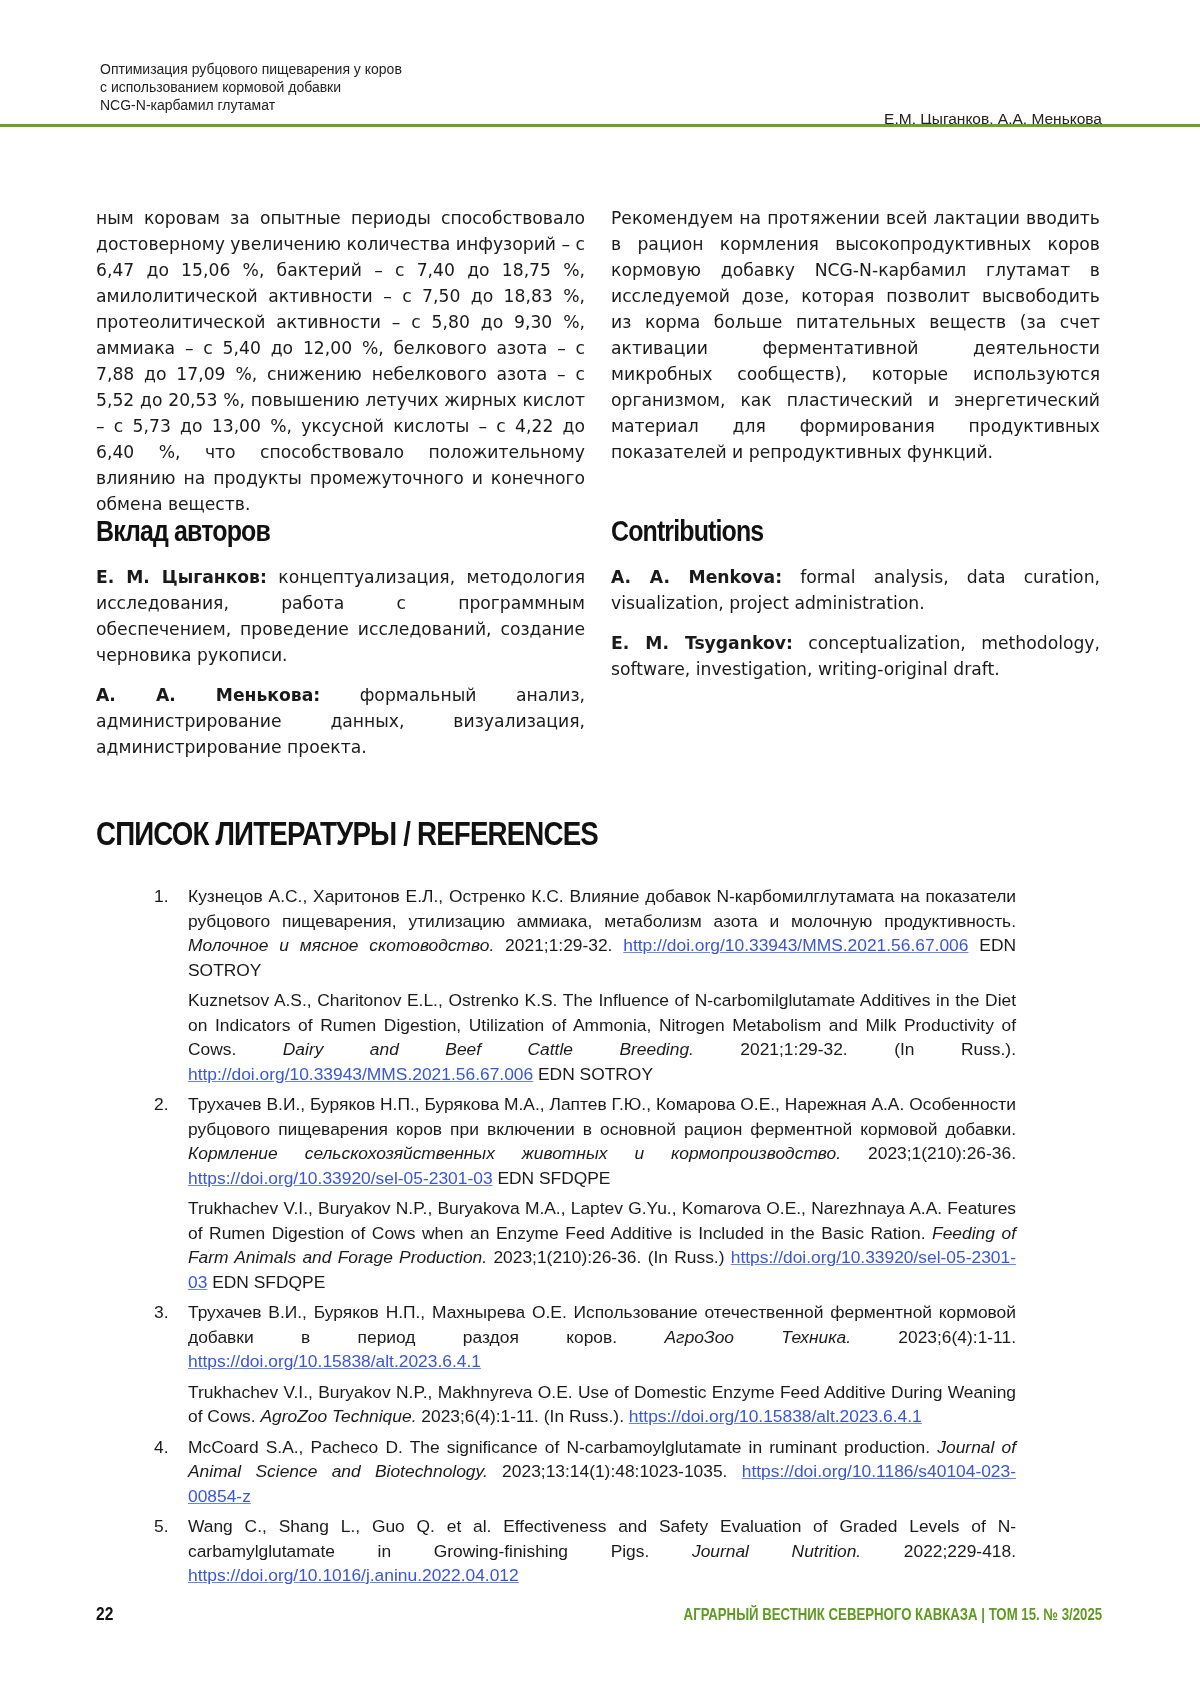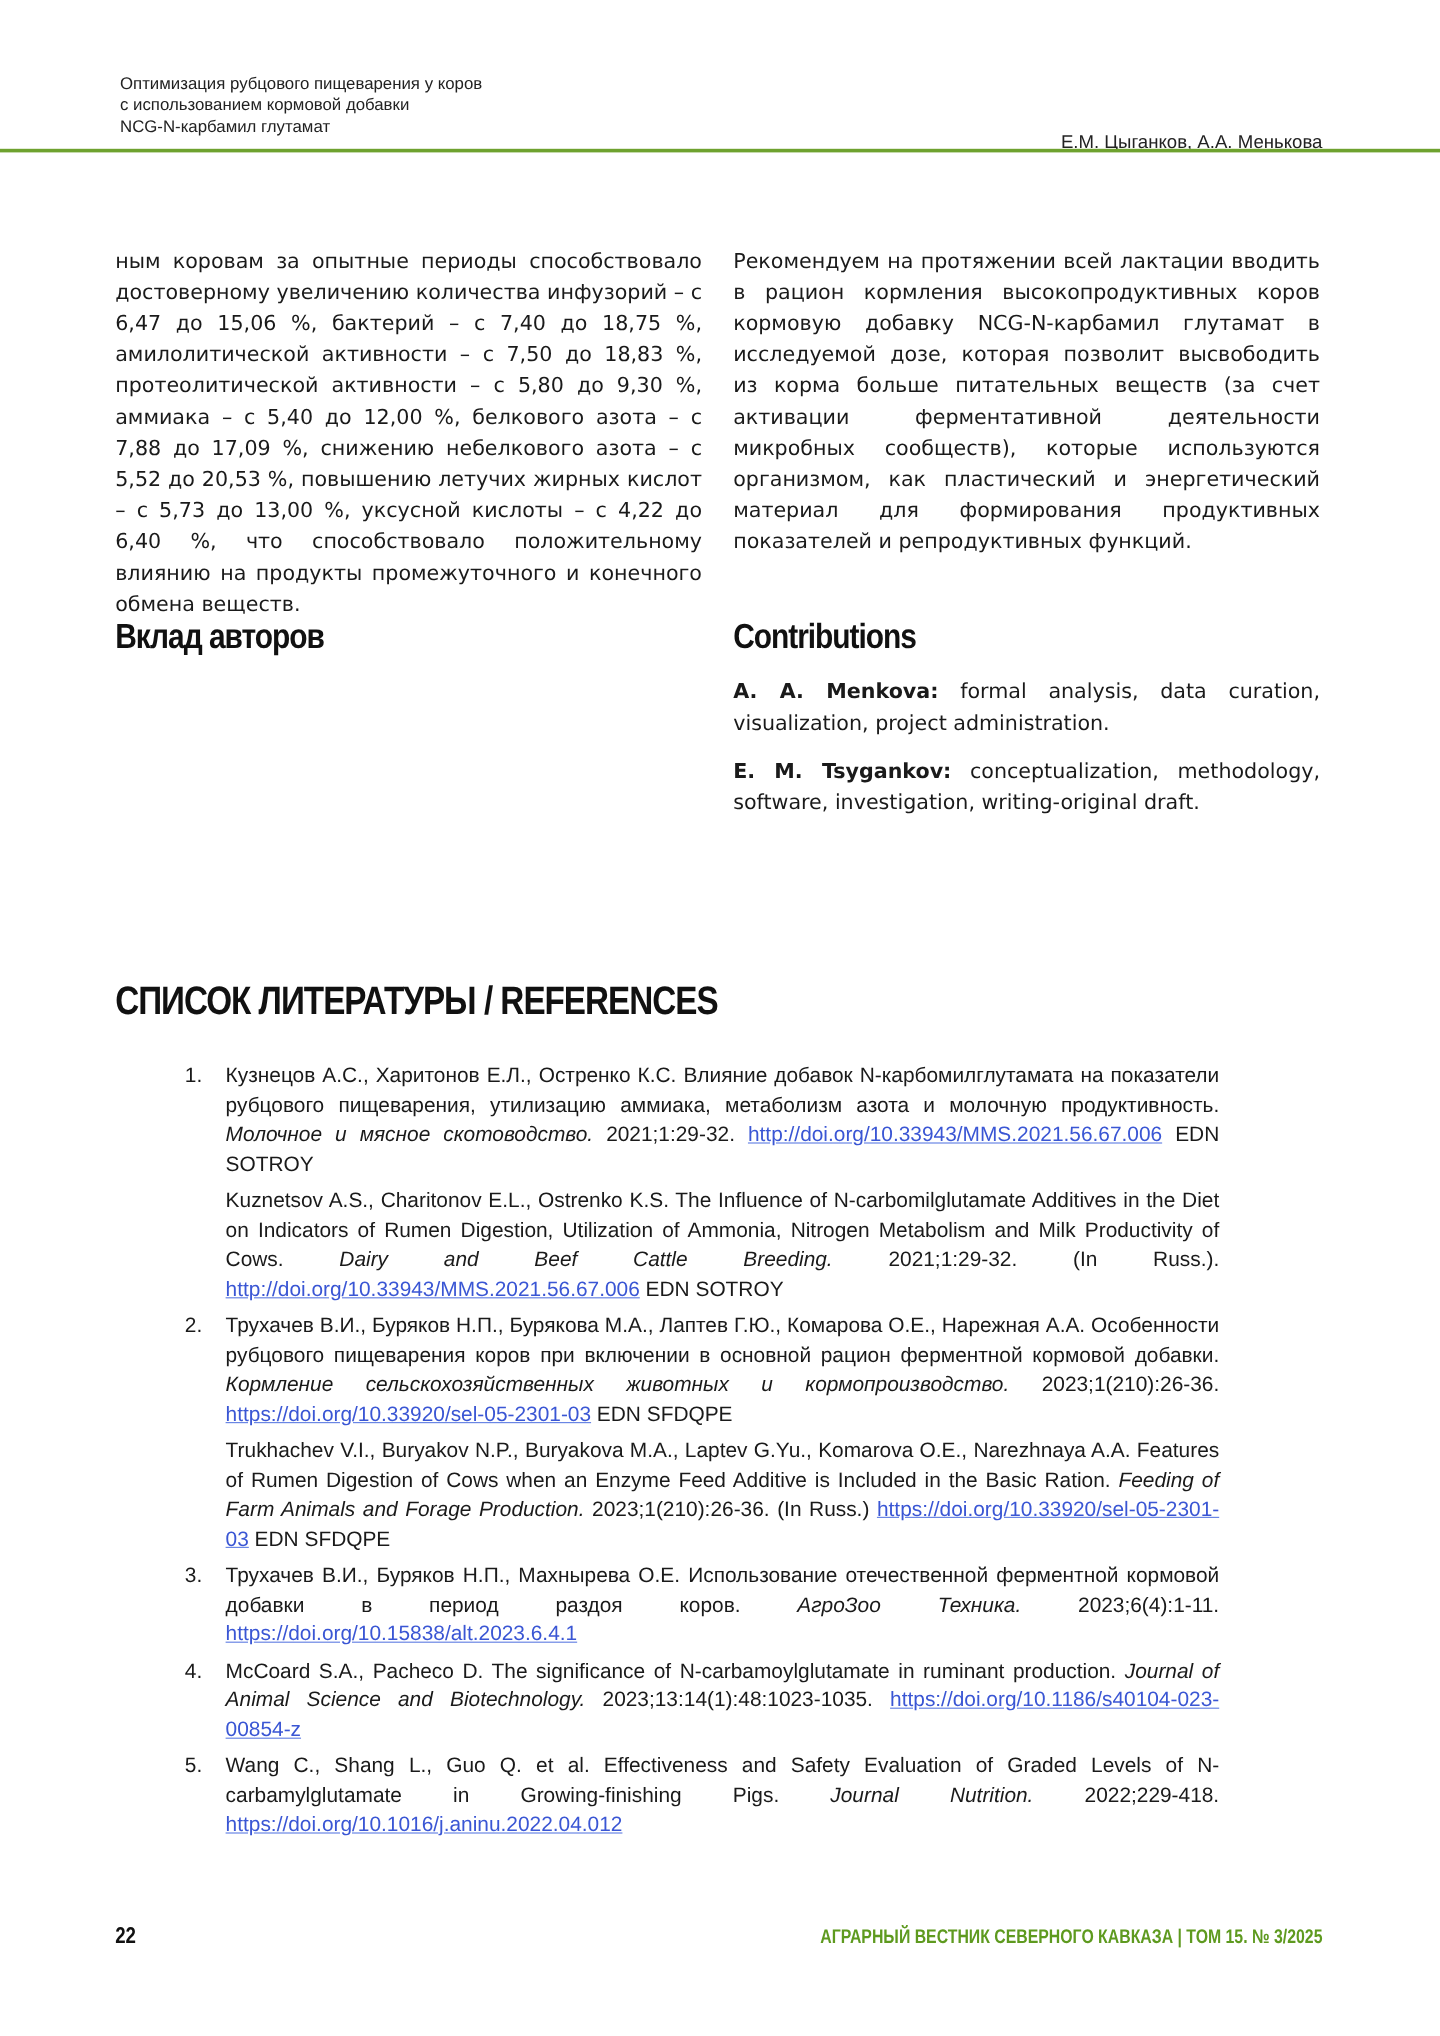--- a/index.html
+++ b/index.html
@@ -48,20 +48,22 @@
 
 <div class="col col-left" style="top:205px;">
   <p>ным коровам за опытные периоды способствовало достоверному увеличению количества инфузорий – с 6,47 до 15,06 %, бактерий – с 7,40 до 18,75 %, амилолитической активности – с 7,50 до 18,83 %, протеолитической активности – с 5,80 до 9,30 %, аммиака – с 5,40 до 12,00 %, белкового азота – с 7,88 до 17,09 %, снижению небелкового азота – с 5,52 до 20,53 %, повышению летучих жирных кислот – с 5,73 до 13,00 %, уксусной кислоты – с 4,22 до 6,40 %, что способствовало положительному влиянию на продукты промежуточного и конечного обмена веществ.</p>
 </div>
 <div class="col col-right" style="top:205px;">
   <p>Рекомендуем на протяжении всей лактации вводить в рацион кормления высокопродуктивных коров кормовую добавку NCG-N-карбамил глутамат в исследуемой дозе, которая позволит высвободить из корма больше питательных веществ (за счет активации ферментативной деятельности микробных сообществ), которые используются организмом, как пластический и энергетический материал для формирования продуктивных показателей и репродуктивных функций.</p>
 </div>
 
 <div class="col col-left contrib" style="top:518px;">
   <h2 class="section-heading" style="margin-bottom:20px;">Вклад авторов</h2>
+  <p><b>Е. М. Цыганков:</b><span> концептуализация, методология исследования, работа с программным обеспечением, проведение исследований, создание черновика рукописи.</span></p>
+  <p><b>А. А. Менькова:</b><span> формальный анализ, администрирование данных, визуализация, администрирование проекта.</span></p>
 </div>
 
 <div class="col col-right contrib" style="top:518px;">
   <h2 class="section-heading" style="margin-bottom:20px;">Contributions</h2>
   <p><b>A. A. Menkova:</b><span> formal analysis, data curation, visualization, project administration.</span></p>
   <p><b>E. M. Tsygankov:</b><span> conceptualization, methodology, software, investigation, writing-original draft.</span></p>
 </div>
 
 <h2 class="refs-heading">СПИСОК ЛИТЕРАТУРЫ / REFERENCES</h2>
 
@@ -85,20 +87,23 @@
     <div class="ref-block">
       <span>Trukhachev V.I., Buryakov N.P., Buryakova M.A., Laptev G.Yu., Komarova O.E., Narezhnaya A.A. Features of Rumen Digestion of Cows when an Enzyme Feed Additive is Included in the Basic Ration. </span><i>Feeding of Farm Animals and Forage Production.</i><span> 2023;1(210):26-36. (In Russ.) </span><a class="ref-link">https://doi.org/10.33920/sel-05-2301-03</a><span> EDN SFDQPE</span>
     </div>
   </li>
 
   <li class="ref-item">
     <span class="ref-num">3.</span>
     <div class="ref-block">
       <span>Трухачев В.И., Буряков Н.П., Махнырева О.Е. Использование отечественной ферментной кормовой добавки в период раздоя коров. </span><i>АгроЗоо Техника.</i><span> 2023;6(4):1-11. </span><a class="ref-link">https://doi.org/10.15838/alt.2023.6.4.1</a>
     </div>
+    <div class="ref-block">
+      <span>Trukhachev V.I., Buryakov N.P., Makhnyreva O.E. Use of Domestic Enzyme Feed Additive During Weaning of Cows. </span><i>AgroZoo Technique.</i><span> 2023;6(4):1-11. (In Russ.). </span><a class="ref-link">https://doi.org/10.15838/alt.2023.6.4.1</a>
+    </div>
   </li>
 
   <li class="ref-item">
     <span class="ref-num">4.</span>
     <div class="ref-block">
       <span>McCoard S.A., Pacheco D. The significance of N-carbamoylglutamate in ruminant production. </span><i>Journal of Animal Science and Biotechnology.</i><span> 2023;13:14(1):48:1023-1035. </span><a class="ref-link">https://doi.org/10.1186/s40104-023-00854-z</a>
     </div>
   </li>
 
   <li class="ref-item">

